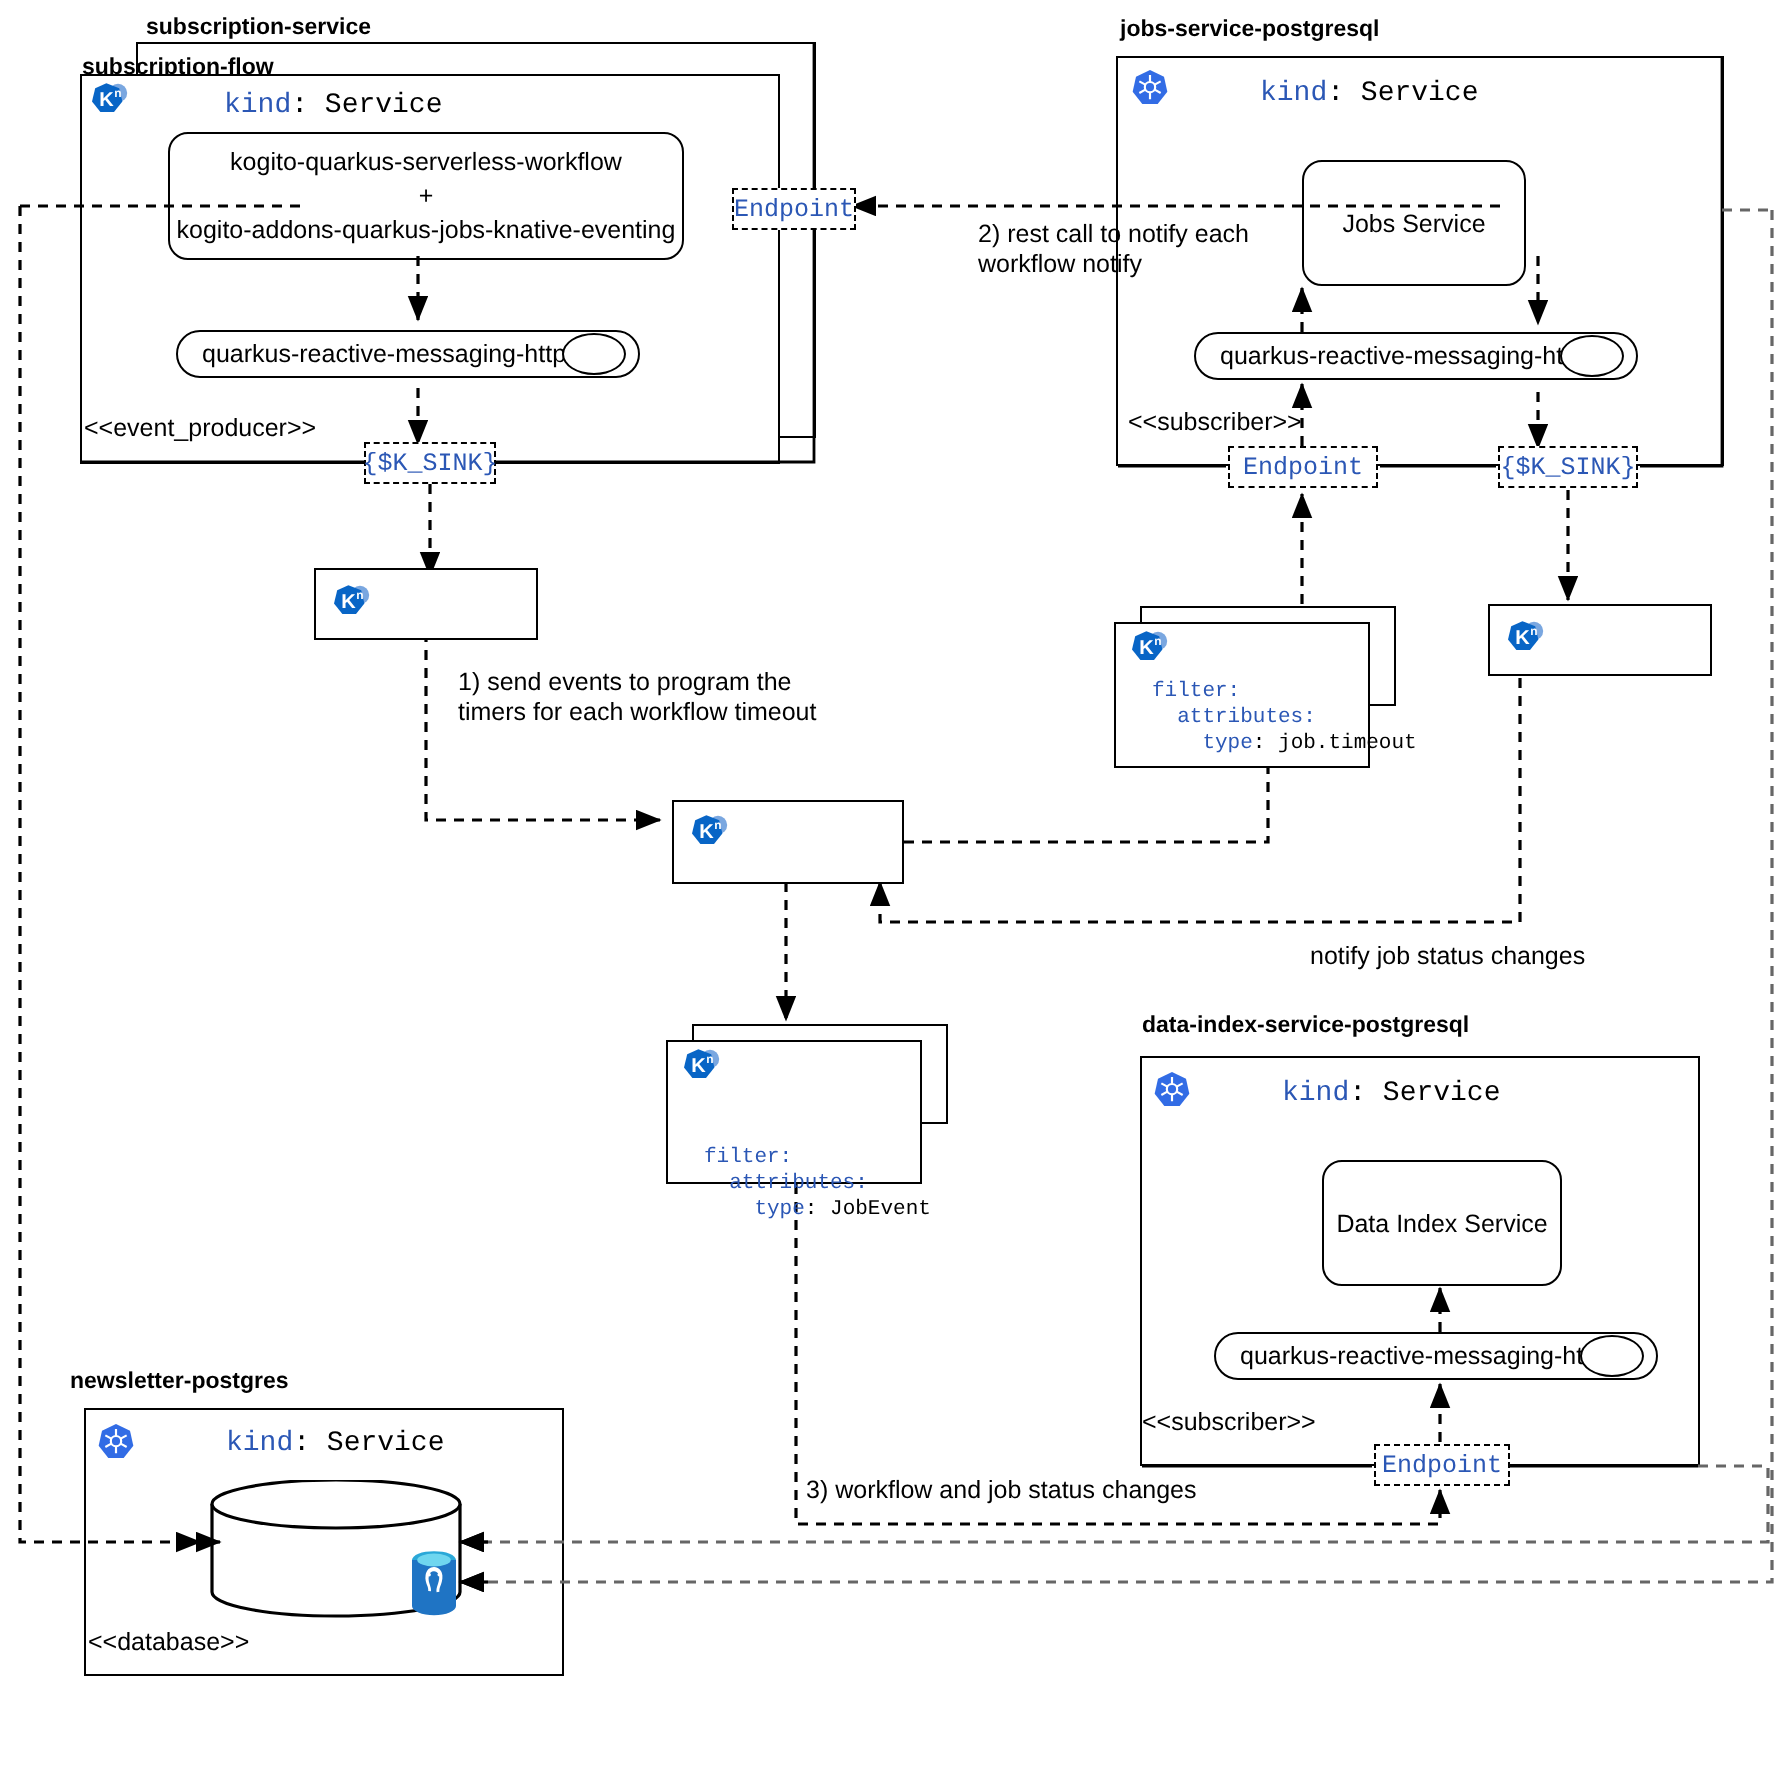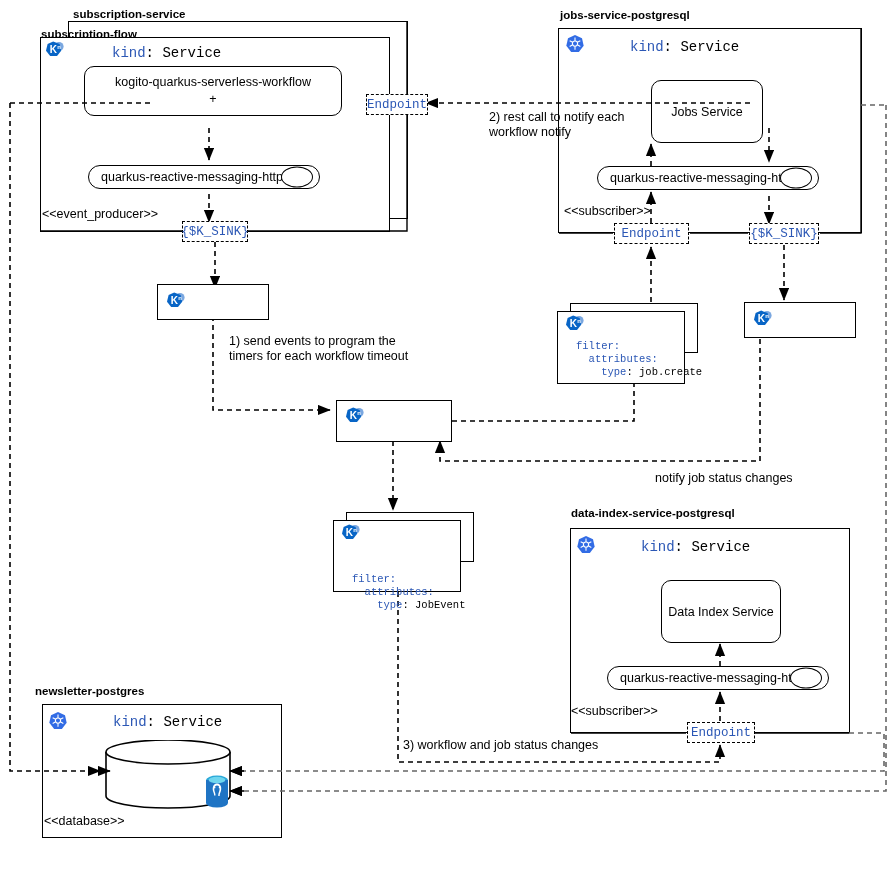--- a/index.html
+++ b/index.html
@@ -110,23 +110,24 @@
   <svg class="kicon" style="left:42px;top:39px;" width="24" height="24" viewBox="0 0 24 24">
     <circle cx="17" cy="7.5" r="4.6" fill="#7aa7e0"></circle>
     <path d="M11.2,2.6 L17.6,5.1 L19.2,11.7 L15.0,17.0 L8.2,17.0 L4.0,11.7 L5.6,5.1 Z" fill="#0865c6"></path>
     <text x="11.3" y="14" font-family="Liberation Sans, sans-serif" font-size="10" font-weight="bold" fill="#ffffff" text-anchor="middle">K</text>
     <text x="17" y="9.5" font-family="Liberation Sans, sans-serif" font-size="6" font-weight="bold" fill="#ffffff" text-anchor="middle">n</text>
   </svg>
   <div class="kindline" style="left:72px;top:45px;">
     <span class="k">kind</span><span class="v">: Service</span>
   </div>
 
-  <div class="rbox" style="left:84px;top:66px;width:258px;height:50px;flex-direction:column;line-height:17px;">
+  <div class="rbox" style="left:84px;top:66px;width:258px;height:64px;flex-direction:column;line-height:17px;">
     <div>kogito-quarkus-serverless-workflow</div>
     <div>+</div>
+    <div>kogito-addons-quarkus-jobs-knative-eventing</div>
   </div>
 
   <div class="lolli" style="left:88px;top:165px;width:232px;height:24px;">
     <span class="ltext">quarkus-reactive-messaging-http</span>
     <span class="circ"></span>
   </div>
 
   <div class="stereo" style="left:42px;top:207px;">&lt;&lt;event_producer&gt;&gt;</div>
 
   <div class="port" style="left:366px;top:94px;width:62px;height:21px;">Endpoint</div>
@@ -192,21 +193,21 @@
   <div class="nodebox" style="left:557px;top:311px;width:128px;height:73px;"></div>
   <svg class="kicon" style="left:562px;top:313px;" width="24" height="24" viewBox="0 0 24 24">
     <circle cx="17" cy="7.5" r="4.6" fill="#7aa7e0"></circle>
     <path d="M11.2,2.6 L17.6,5.1 L19.2,11.7 L15.0,17.0 L8.2,17.0 L4.0,11.7 L5.6,5.1 Z" fill="#0865c6"></path>
     <text x="11.3" y="14" font-family="Liberation Sans, sans-serif" font-size="10" font-weight="bold" fill="#ffffff" text-anchor="middle">K</text>
     <text x="17" y="9.5" font-family="Liberation Sans, sans-serif" font-size="6" font-weight="bold" fill="#ffffff" text-anchor="middle">n</text>
   </svg>
   <div class="nodelabel" style="left:598px;top:317px;">Trigger</div>
   <div class="code" style="left:576px;top:340px;line-height:13px;z-index:6;"><span class="kk">filter:</span>
 <span class="kk">  attributes:</span>
-<span class="kk">    type</span><span>: job.create</span></div>
+<span class="kk">    type</span><span>: job.timeout</span></div>
 
   <div class="nodebox" style="left:346px;top:512px;width:128px;height:50px;z-index:4;"></div>
   <div class="nodebox" style="left:333px;top:520px;width:128px;height:72px;"></div>
   <svg class="kicon" style="left:338px;top:522px;" width="24" height="24" viewBox="0 0 24 24">
     <circle cx="17" cy="7.5" r="4.6" fill="#7aa7e0"></circle>
     <path d="M11.2,2.6 L17.6,5.1 L19.2,11.7 L15.0,17.0 L8.2,17.0 L4.0,11.7 L5.6,5.1 Z" fill="#0865c6"></path>
     <text x="11.3" y="14" font-family="Liberation Sans, sans-serif" font-size="10" font-weight="bold" fill="#ffffff" text-anchor="middle">K</text>
     <text x="17" y="9.5" font-family="Liberation Sans, sans-serif" font-size="6" font-weight="bold" fill="#ffffff" text-anchor="middle">n</text>
   </svg>
   <div class="nodelabel" style="left:374px;top:526px;">Trigger</div>

